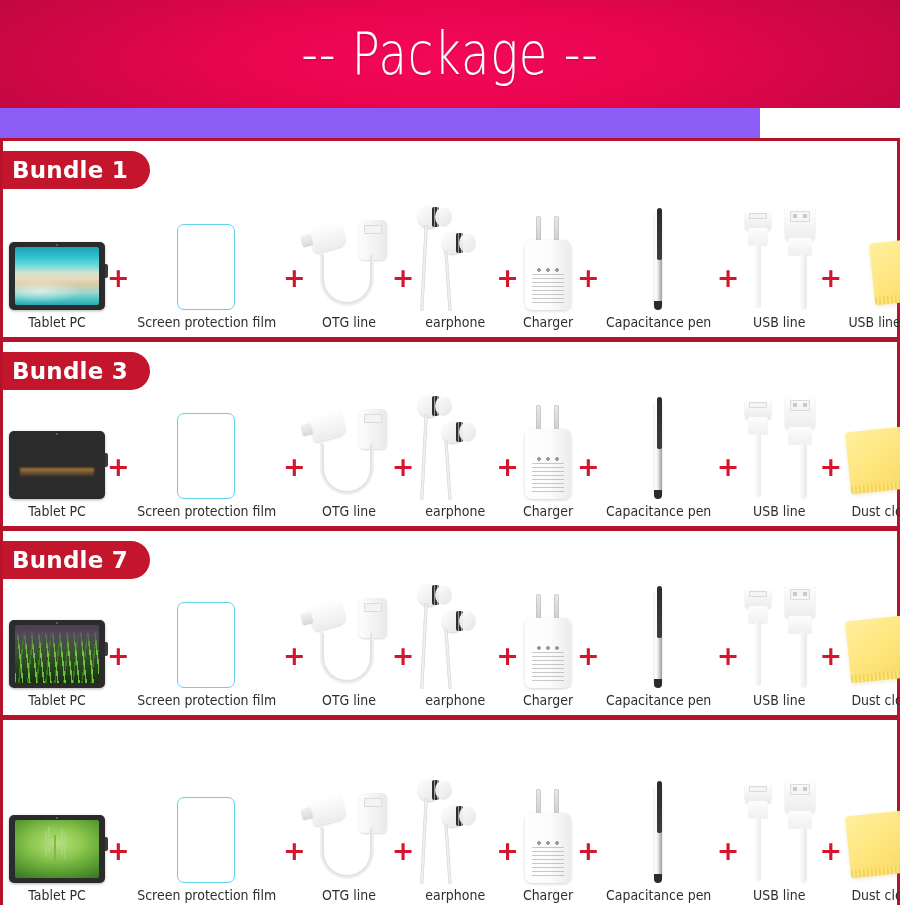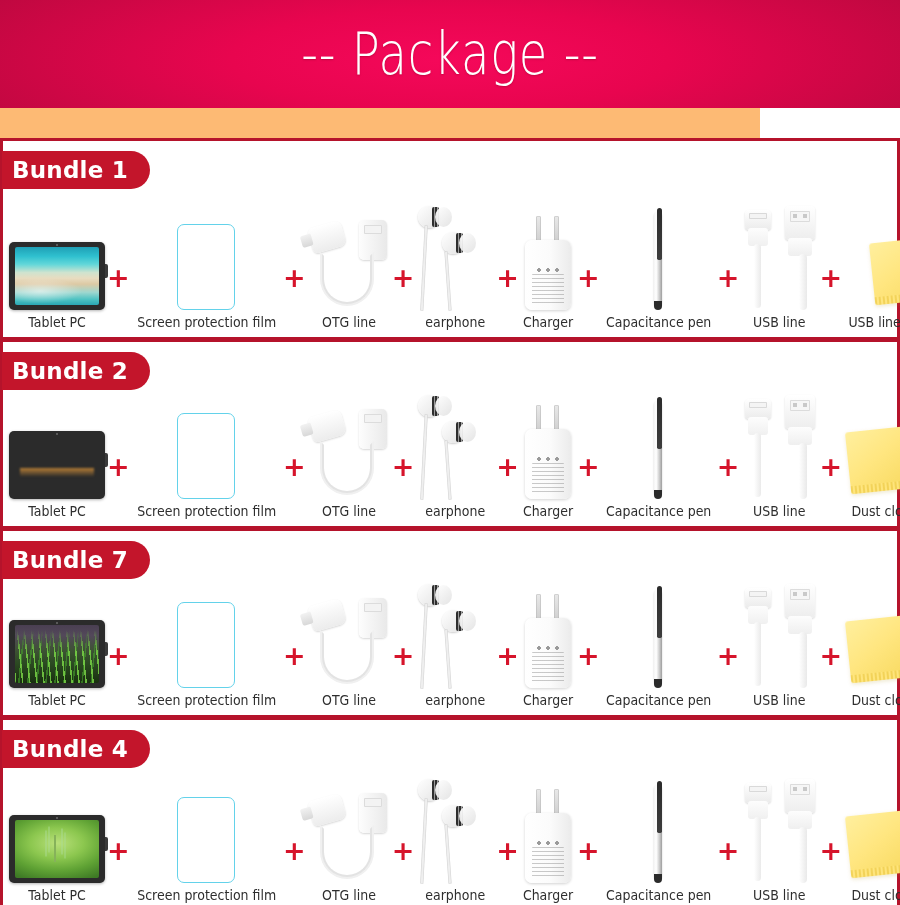--- a/index.html
+++ b/index.html
@@ -2,21 +2,21 @@
 <html><head>
 <meta charset="utf-8">
 <style>
   html,body{margin:0;padding:0;}
   body{
     width:900px;height:905px;
     background:#ffffff;
     font-family:"Liberation Sans", sans-serif;
     overflow:hidden;
   }
-  .page{position:relative;width:760px;height:905px;background:#fdba74;}
+  .page{position:relative;width:760px;height:905px;background:#8b5cf6;}
 
   
   .header{
     position:relative;width:900px;height:108px;
     background:
       radial-gradient(ellipse 520px 120px at 50% 55%, #f5085a 0%, #e8054f 42%, #c00840 100%);
   }
   .header-title{
     position:absolute;left:0;top:0;width:100%;height:108px;
     display:flex;align-items:center;justify-content:center;
@@ -449,21 +449,21 @@
                 <div class="cloth">
                   <div class="sq"></div>
                 </div>
               </div>
               <div class="label">USB lineDust cloth</div>
             </div>
           </div>
         </div>
       </div>
       <div class="row r2">
-        <div class="badge">Bundle 2</div>
+        <div class="badge">Bundle 3</div>
         <div class="items">
           <div class="cellwrap" style="flex: 1 1 0px; justify-content: center;">
             <div class="cell">
               <div class="art">
                 <div class="tablet">
                   <div class="cam"></div>
                   <div class="screen wp-sunset"></div>
                 </div>
               </div>
               <div class="label">Tablet PC</div>
@@ -683,21 +683,20 @@
                 <div class="cloth">
                   <div class="sq"></div>
                 </div>
               </div>
               <div class="label">Dust cloth</div>
             </div>
           </div>
         </div>
       </div>
       <div class="row r4">
-        <div class="badge">Bundle 4</div>
         <div class="items">
           <div class="cellwrap" style="flex: 1 1 0px; justify-content: center;">
             <div class="cell">
               <div class="art">
                 <div class="tablet">
                   <div class="cam"></div>
                   <div class="screen wp-sprout"></div>
                 </div>
               </div>
               <div class="label">Tablet PC</div>

